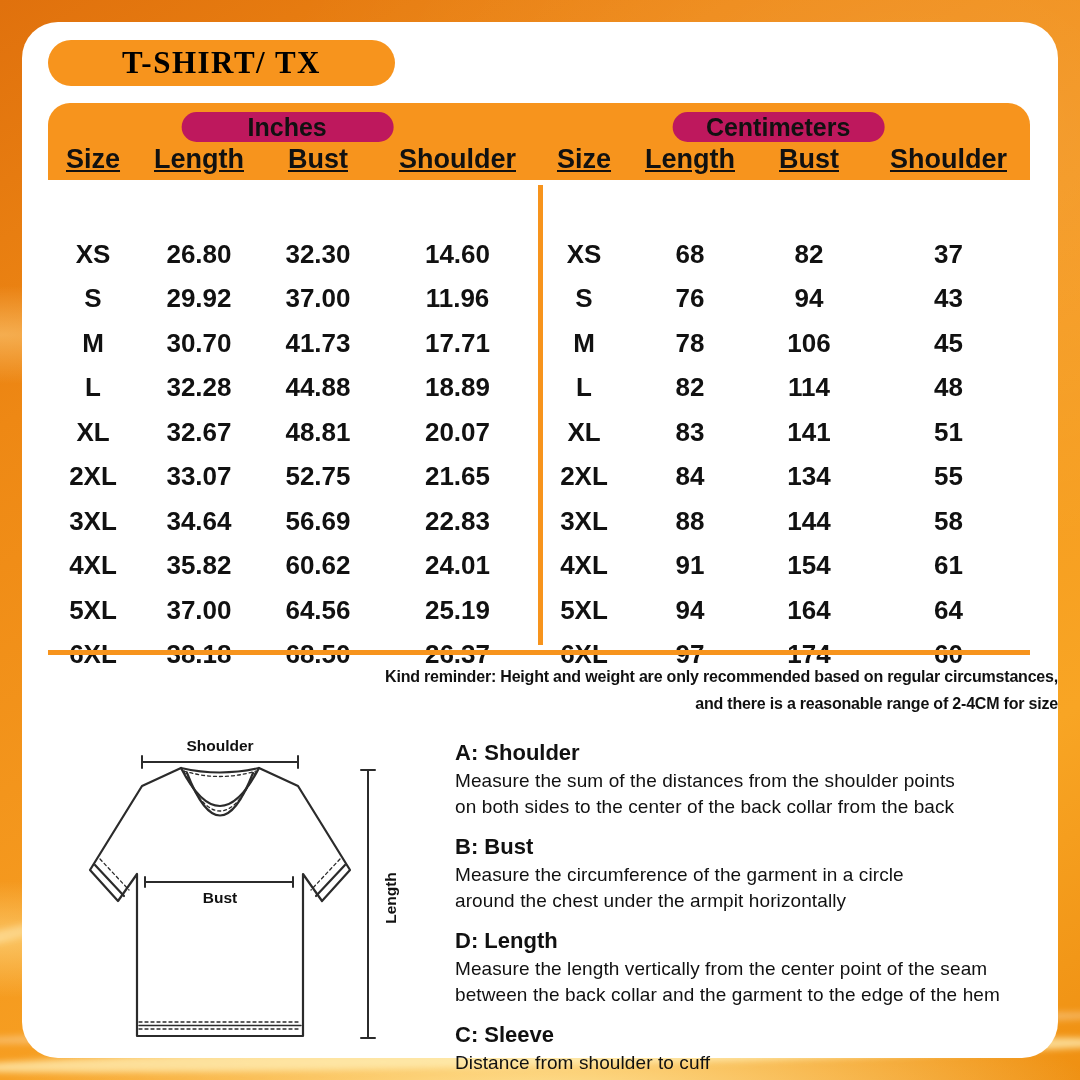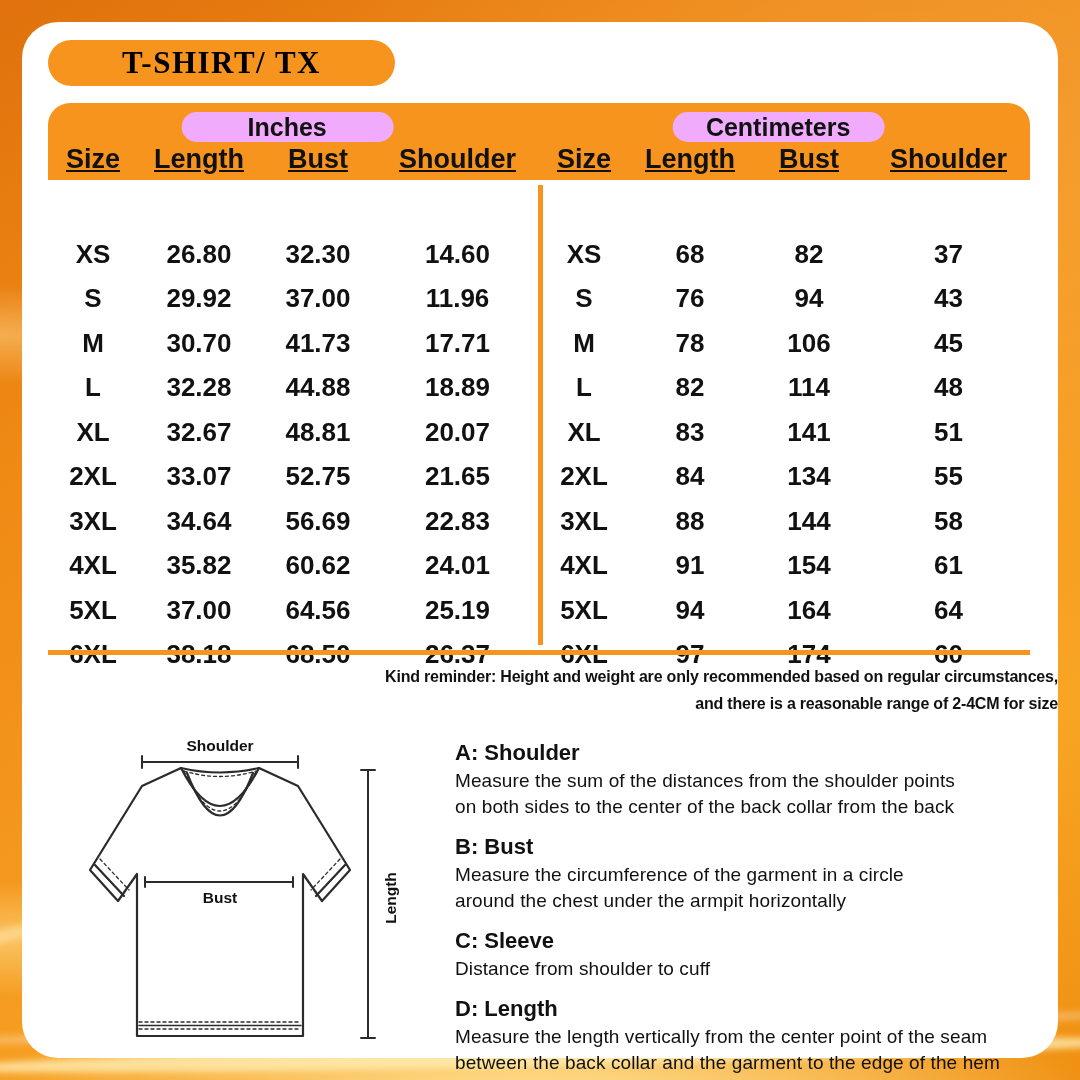--- a/index.html
+++ b/index.html
@@ -25,21 +25,21 @@
   .title-pill{position:absolute;left:26px;top:18px;width:347px;height:46px;background:var(--accent);
     border-radius:23px;display:flex;align-items:center;justify-content:center;}
   .title-pill span{font-family:"Liberation Serif","DejaVu Serif",serif;font-weight:bold;
     font-size:31px;color:#000000;letter-spacing:1.5px;}
 
   
   .band{position:absolute;left:26px;top:81px;width:982px;height:77px;background:var(--accent);
     border-radius:22px 22px 0 0;display:flex;}
   .half{position:relative;width:491px;height:100%;}
   .unit-pill{position:absolute;left:50%;top:9px;transform:translateX(-53%);width:212px;height:30px;
-    background:#f0abfc;border-radius:15px;display:flex;align-items:center;justify-content:center;}
+    background:#be185d;border-radius:15px;display:flex;align-items:center;justify-content:center;}
   .unit-pill span{font-size:25px;font-weight:bold;}
   .cols{position:absolute;left:0;bottom:5px;width:491px;display:grid;
     grid-template-columns:90px 122px 116px 163px;text-decoration:underline;}
   .cols div{text-align:center;font-size:27px;font-weight:bold;}
 
   
   .rows{position:absolute;top:170px;width:491px;height:445px;display:grid;
     grid-template-columns:90px 122px 116px 163px;grid-auto-rows:44.5px;margin-top:40px;}
   .rows.inches{left:26px;}
   .rows.cm{left:517px;}
@@ -240,24 +240,24 @@
           <div class="ins-head">A: Shoulder</div>
           <div class="ins-body">Measure the sum of the distances from the shoulder points
 on both sides to the center of the back collar from the back</div>
         </div>
         <div class="ins-block">
           <div class="ins-head">B: Bust</div>
           <div class="ins-body">Measure the circumference of the garment in a circle
 around the chest under the armpit horizontally</div>
         </div>
         <div class="ins-block">
-          <div class="ins-head">C: Sleeve</div>
-          <div class="ins-body">Distance from shoulder to cuff</div>
-        </div>
-        <div class="ins-block">
           <div class="ins-head">D: Length</div>
           <div class="ins-body">Measure the length vertically from the center point of the seam
 between the back collar and the garment to the edge of the hem</div>
         </div>
+        <div class="ins-block">
+          <div class="ins-head">C: Sleeve</div>
+          <div class="ins-body">Distance from shoulder to cuff</div>
+        </div>
       </div>
 
   </div>
 </div>
 
 </body></html>

